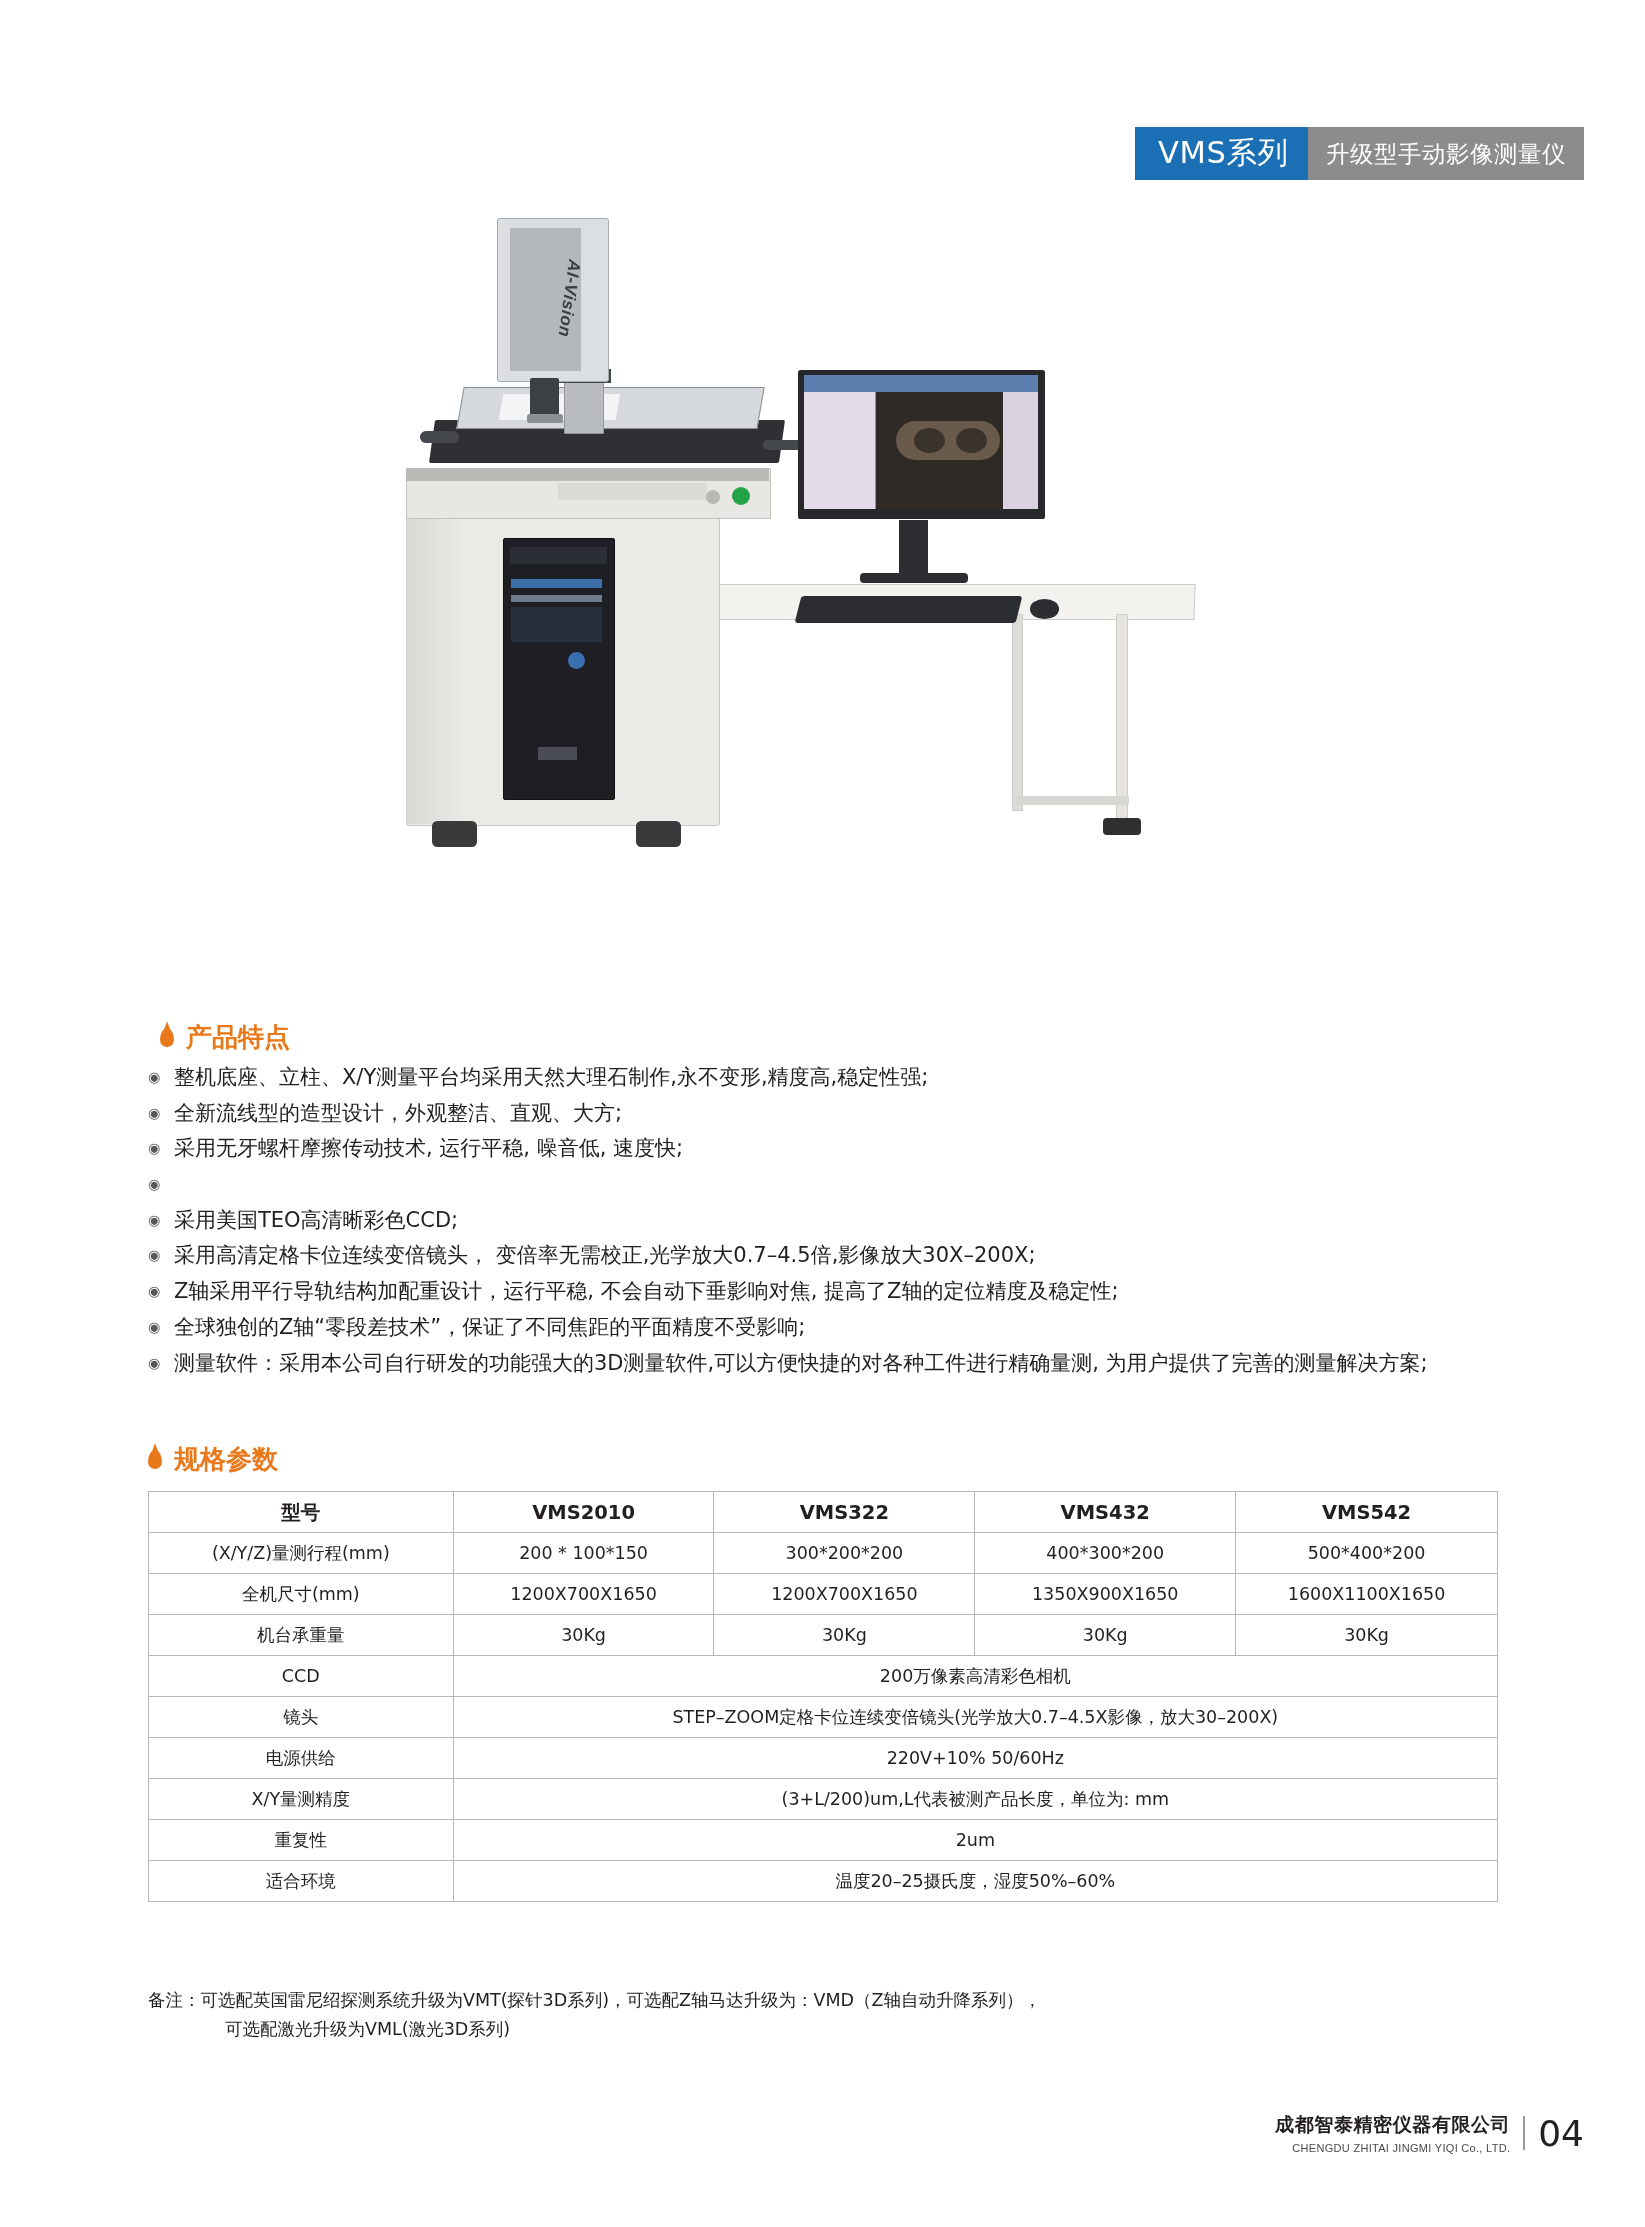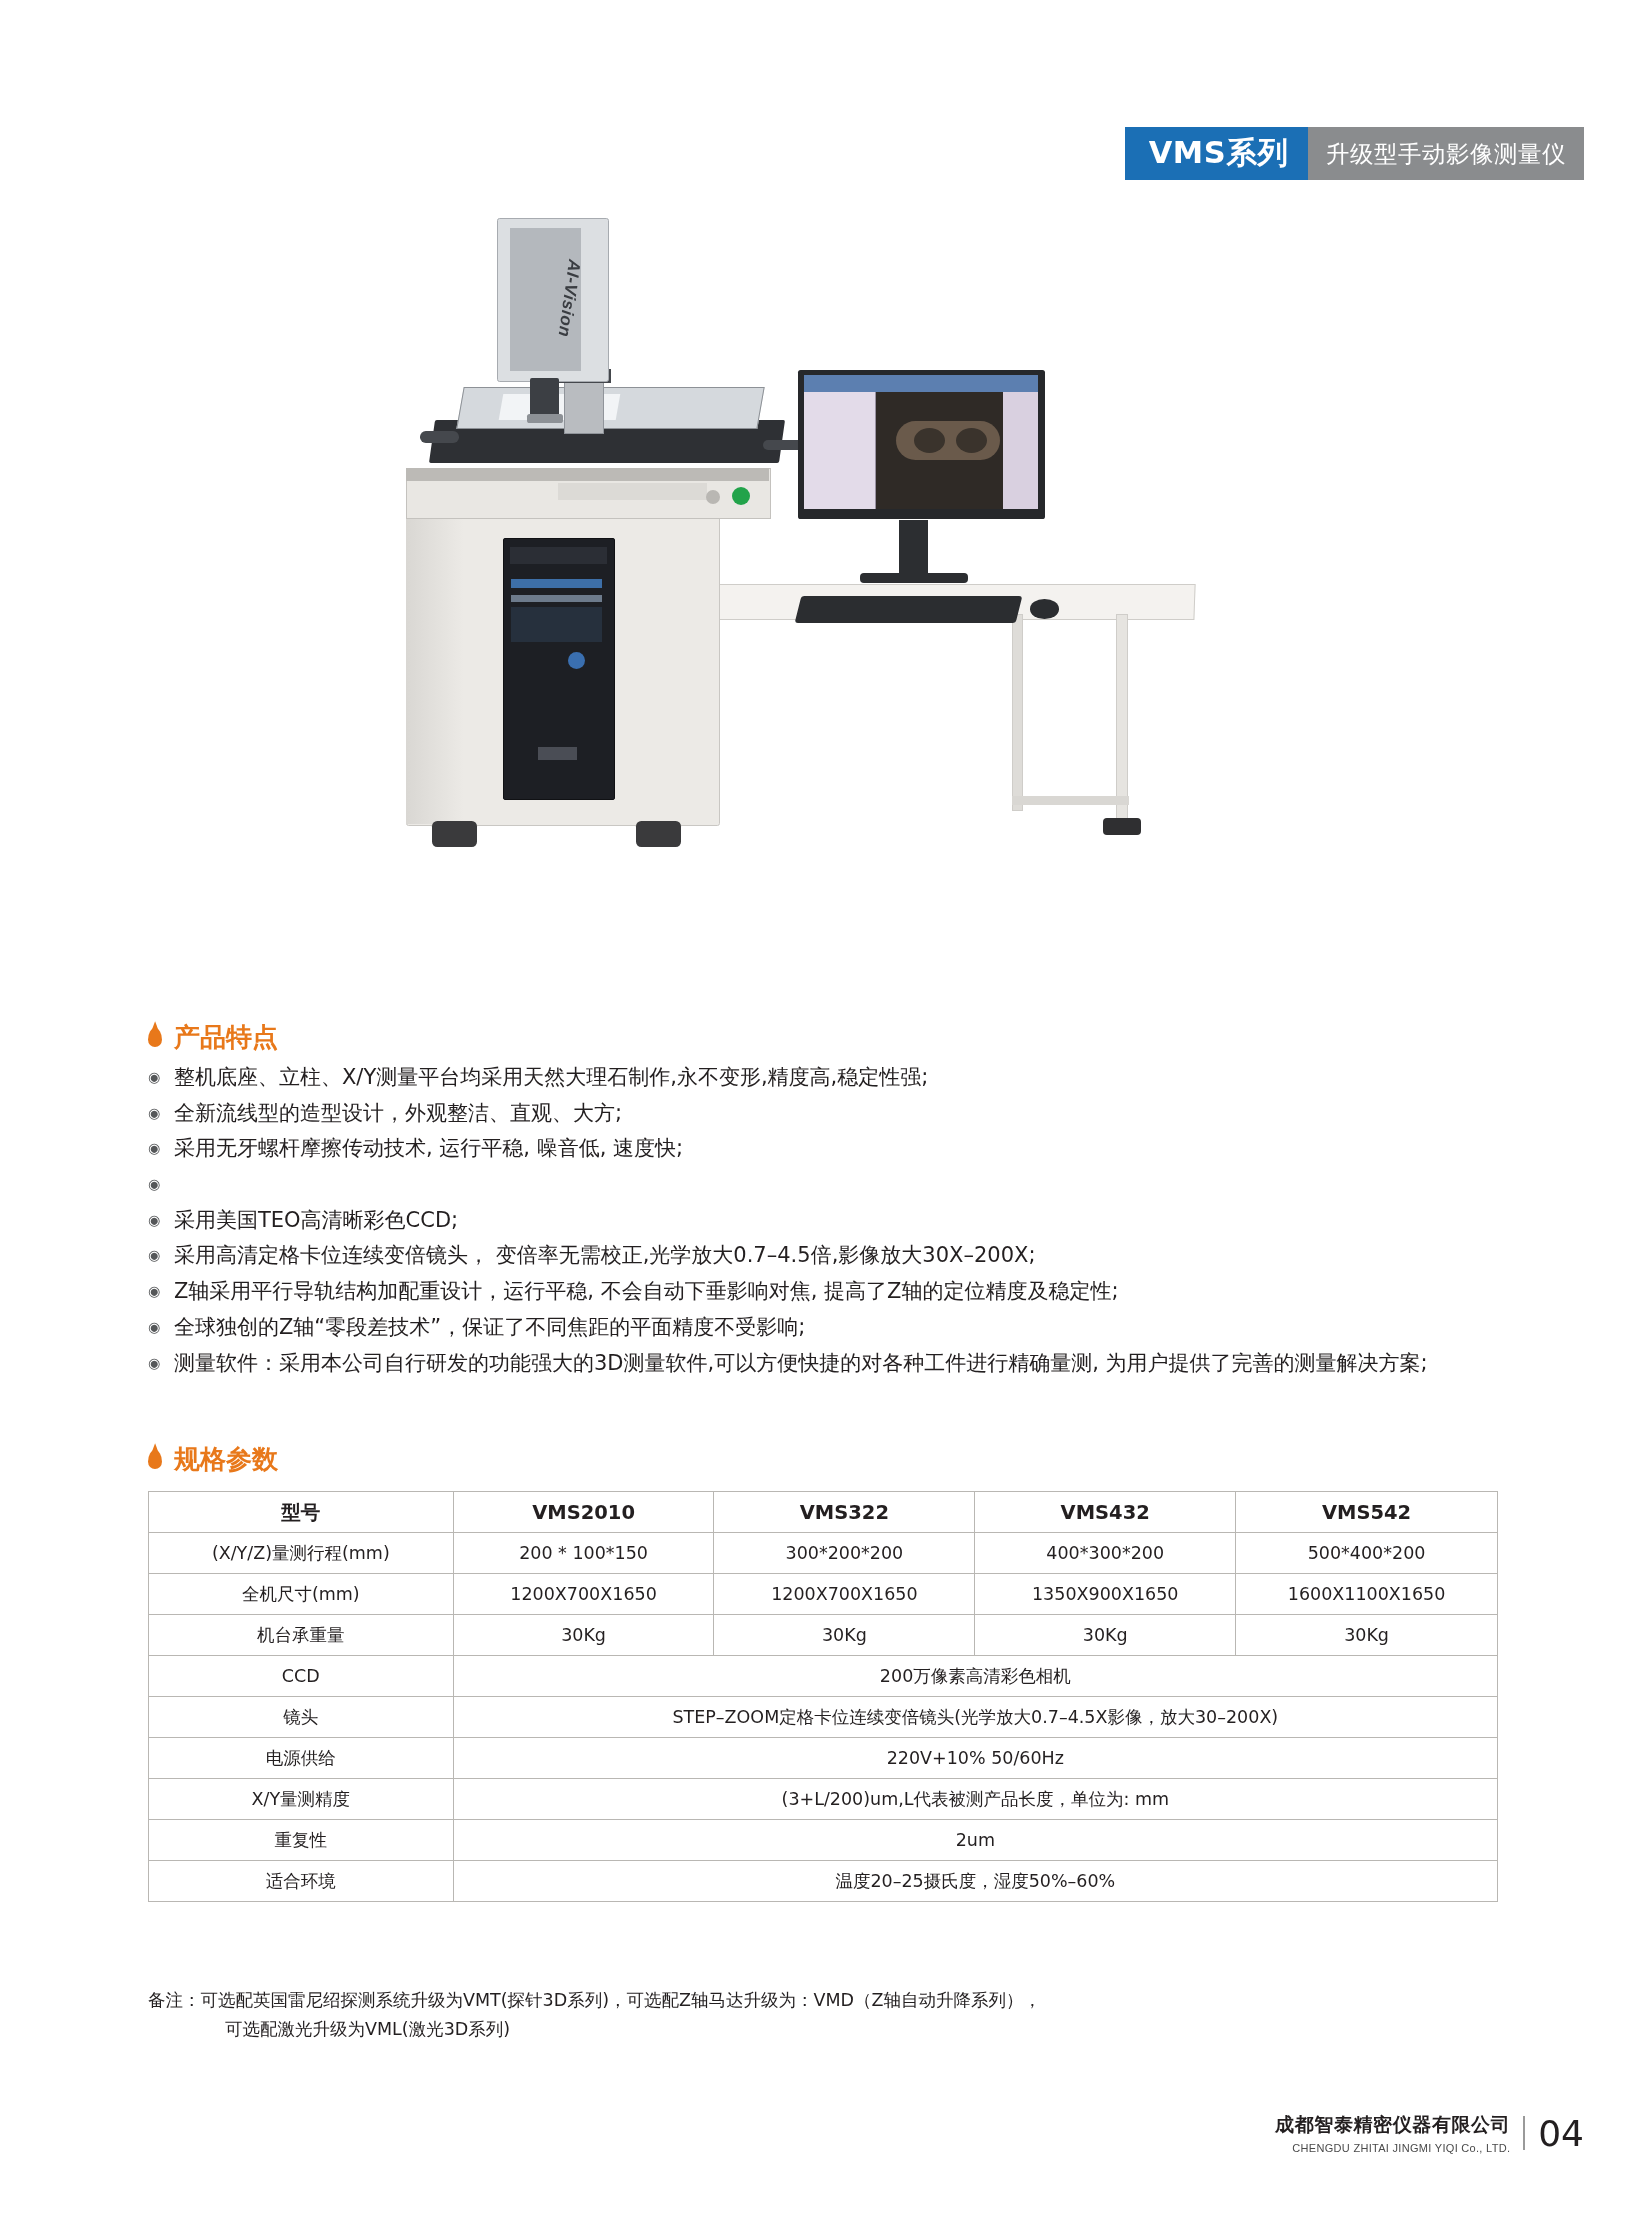--- a/index.html
+++ b/index.html
@@ -28,21 +28,21 @@
     top: 127px;
     right: 62px;
     display: flex;
     align-items: stretch;
     height: 53px;
   }
   .banner-blue {
     background: #1b6fb5;
     color: #ffffff;
     font-size: 30.5px;
-    font-weight: bold;
+    font-weight: normal;
     letter-spacing: 0.6px;
     display: flex;
     align-items: center;
     padding: 0 19.5px 0 23.4px;
     font-family: "DejaVu Sans", sans-serif;
   }
   .banner-gray {
     background: #8a8c8e;
     color: #ffffff;
     font-size: 23.4px;
@@ -521,21 +521,21 @@
     background: #e8781a;
     clip-path: polygon(50% 0%, 100% 100%, 0% 100%);
   }
   .section-title {
     font-size: 26px;
     color: #e8781a;
     font-weight: bold;
     font-family: "DejaVu Sans", sans-serif;
   }
 
-  #features-head { left: 148px; top: 1020px; justify-content: center; }
+  #features-head { left: 160px; top: 1020px; justify-content: center; }
   #specs-head    { left: 148px; top: 1442px; }
 
   
   .features {
     position: absolute;
     left: 148px;
     top: 1064px;
     width: 1376px;
   }
   .feature-row {

